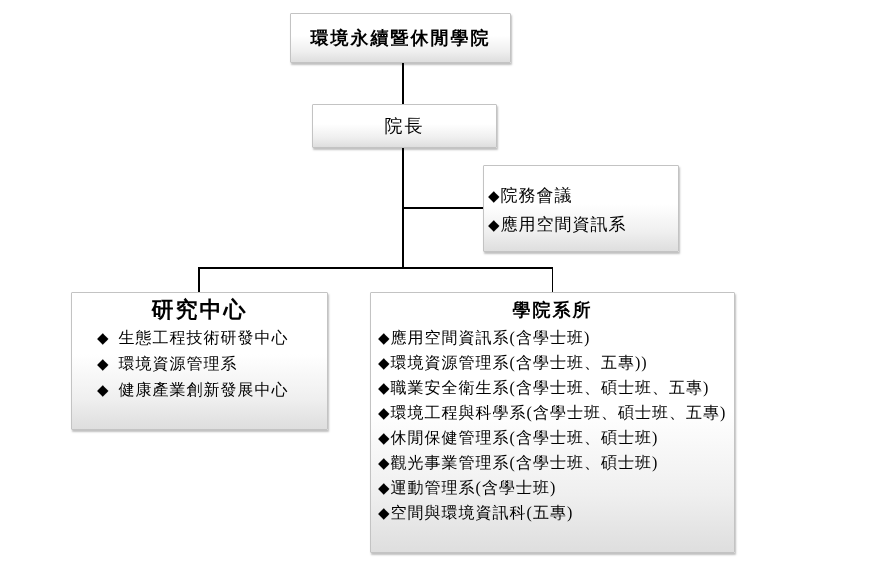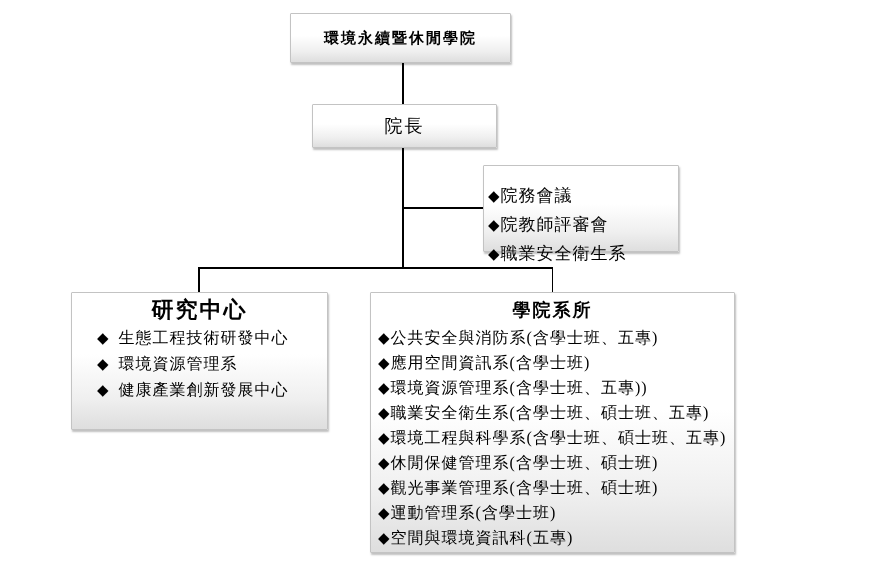--- a/index.html
+++ b/index.html
@@ -25,21 +25,21 @@
     box-sizing: border-box;
     overflow: visible;
   }
   .center-text {
     display: flex;
     align-items: center;
     justify-content: center;
   }
   #title-box {
     left: 290px; top: 13px; width: 221px; height: 50px;
-    font-size: 15px; font-weight: bold; letter-spacing: 2px;
+    font-size: 18px; font-weight: bold; letter-spacing: 2px;
   }
   #dean-box {
     left: 312px; top: 104px; width: 185px; height: 44px;
     font-size: 18px; letter-spacing: 2px;
   }
   #committee-box {
     left: 483px; top: 165px; width: 196px; height: 87px;
     padding: 15px 0 0 4px;
   }
   #committee-box .item {
@@ -113,34 +113,32 @@
   <div class="box center-text" id="title-box">
     <span>環境永續暨休閒學院</span>
   </div>
 
   <div class="box center-text" id="dean-box">
     <span>院長</span>
   </div>
 
   <div class="box" id="committee-box">
     <div class="item"><span class="bullet">◆</span><span>院務會議</span></div>
-    <div class="item"><span class="bullet">◆</span><span>院教師評審會</span></div>
-    <div class="item"><span class="bullet">◆</span><span>職業安全衛生系</span></div>
+    <div class="item"><span class="bullet">◆</span><span>應用空間資訊系</span></div>
   </div>
 
   <div class="box" id="centers-box">
     <div class="box-title">研究中心</div>
     <div class="item"><span class="bullet">◆</span><span>生態工程技術研發中心</span></div>
     <div class="item"><span class="bullet">◆</span><span>環境資源管理系</span></div>
     <div class="item"><span class="bullet">◆</span><span>健康產業創新發展中心</span></div>
   </div>
 
   <div class="box" id="departments-box">
     <div class="box-title">學院系所</div>
-    <div class="item"><span class="bullet">◆</span><span>公共安全與消防系(含學士班、五專)</span></div>
     <div class="item"><span class="bullet">◆</span><span>應用空間資訊系(含學士班)</span></div>
     <div class="item"><span class="bullet">◆</span><span>環境資源管理系(含學士班、五專))</span></div>
     <div class="item"><span class="bullet">◆</span><span>職業安全衛生系(含學士班、碩士班、五專)</span></div>
     <div class="item"><span class="bullet">◆</span><span>環境工程與科學系(含學士班、碩士班、五專)</span></div>
     <div class="item"><span class="bullet">◆</span><span>休閒保健管理系(含學士班、碩士班)</span></div>
     <div class="item"><span class="bullet">◆</span><span>觀光事業管理系(含學士班、碩士班)</span></div>
     <div class="item"><span class="bullet">◆</span><span>運動管理系(含學士班)</span></div>
     <div class="item"><span class="bullet">◆</span><span>空間與環境資訊科(五專)</span></div>
   </div>
 

